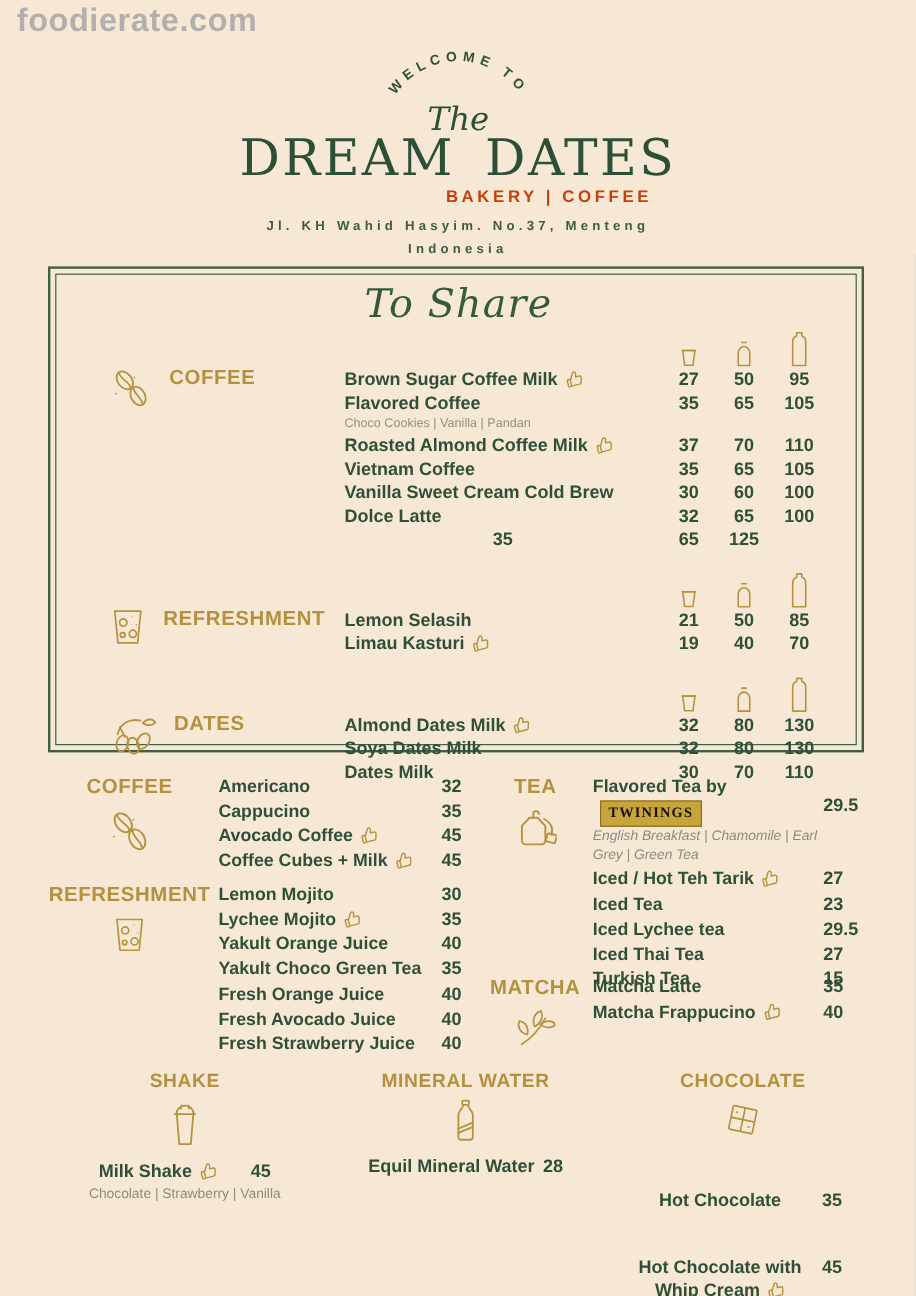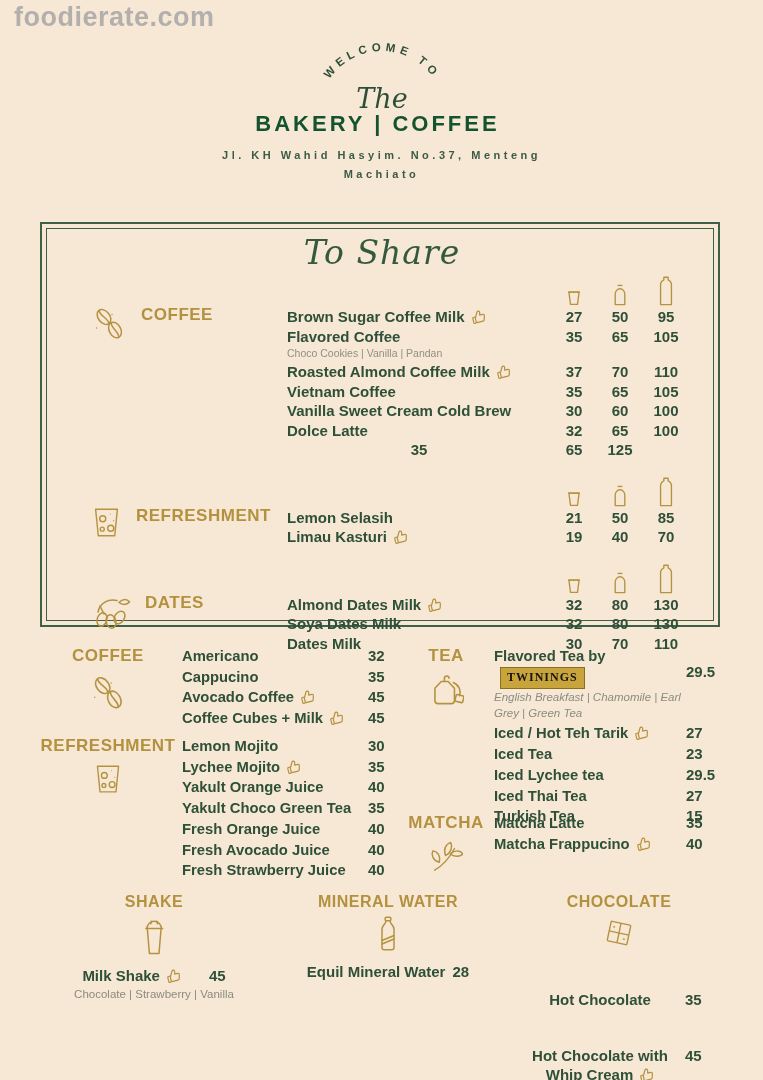--- a/index.html
+++ b/index.html
@@ -18,22 +18,22 @@
   
   .brand{position:absolute;left:0;right:0;top:50px;display:flex;flex-direction:column;align-items:center;}
   .arc-svg{width:178px;height:64px;overflow:visible;display:block;}
   .title-block{display:flex;flex-direction:column;margin-top:-4px;}
   .brand-title{
     font-family:"DejaVu Serif","Liberation Serif",serif;
     font-size:42px;line-height:1.05;color:#2d4f38;
     letter-spacing:2px;word-spacing:10px;font-weight:500;white-space:nowrap;
   }
   .brand-sub{
-    align-self:flex-end;margin-top:1px;margin-right:8px;
-    color:#14532d;font-size:22px;font-weight:700;letter-spacing:3px;white-space:nowrap;
+    align-self:flex-end;margin-top:1px;margin-right:20px;
+    color:#c2410c;font-size:14px;font-weight:700;letter-spacing:3px;white-space:nowrap;
   }
   .brand-address{
     margin-top:9px;text-align:center;
     font-size:11px;font-weight:700;letter-spacing:3.5px;
     color:#3c5b45;line-height:1.7;
   }
   
   .share-box{
     position:absolute;left:40px;top:222px;width:680px;height:405px;
     border:2.5px solid #3f6046;box-sizing:border-box;
@@ -184,25 +184,26 @@
 
   <div class="brand">
     <svg class="arc-svg" viewBox="0 0 178 64">
       <path id="arcpath" d="M 26 64 A 61 61 0 0 1 152 64" fill="none"></path>
       <text font-size="11.5" font-weight="700" letter-spacing="4.5" fill="#2f5038" font-family="Liberation Sans, DejaVu Sans, sans-serif">
         <textPath href="#arcpath" startOffset="50%" text-anchor="middle">WELCOME TO</textPath>
       </text>
       <text x="89" y="58" text-anchor="middle" font-size="27" font-style="italic" font-family="DejaVu Serif, Liberation Serif, serif" fill="#2d4f38">The</text>
     </svg>
     <div class="title-block">
+      <div class="brand-title">DREAM DATES</div>
       <div class="brand-sub">BAKERY | COFFEE</div>
     </div>
     <div class="brand-address">
       <div>Jl. KH Wahid Hasyim. No.37, Menteng</div>
-      <div>Machiato</div>
+      <div>Indonesia</div>
     </div>
   </div>
 
   <div class="share-box">
     <div class="share-inner">
       <div class="share-title">To Share</div>
 
       <div class="sgroup">
         <div class="scat">
           <svg class="gold-icon" width="36" height="36" viewBox="0 0 36 36">

